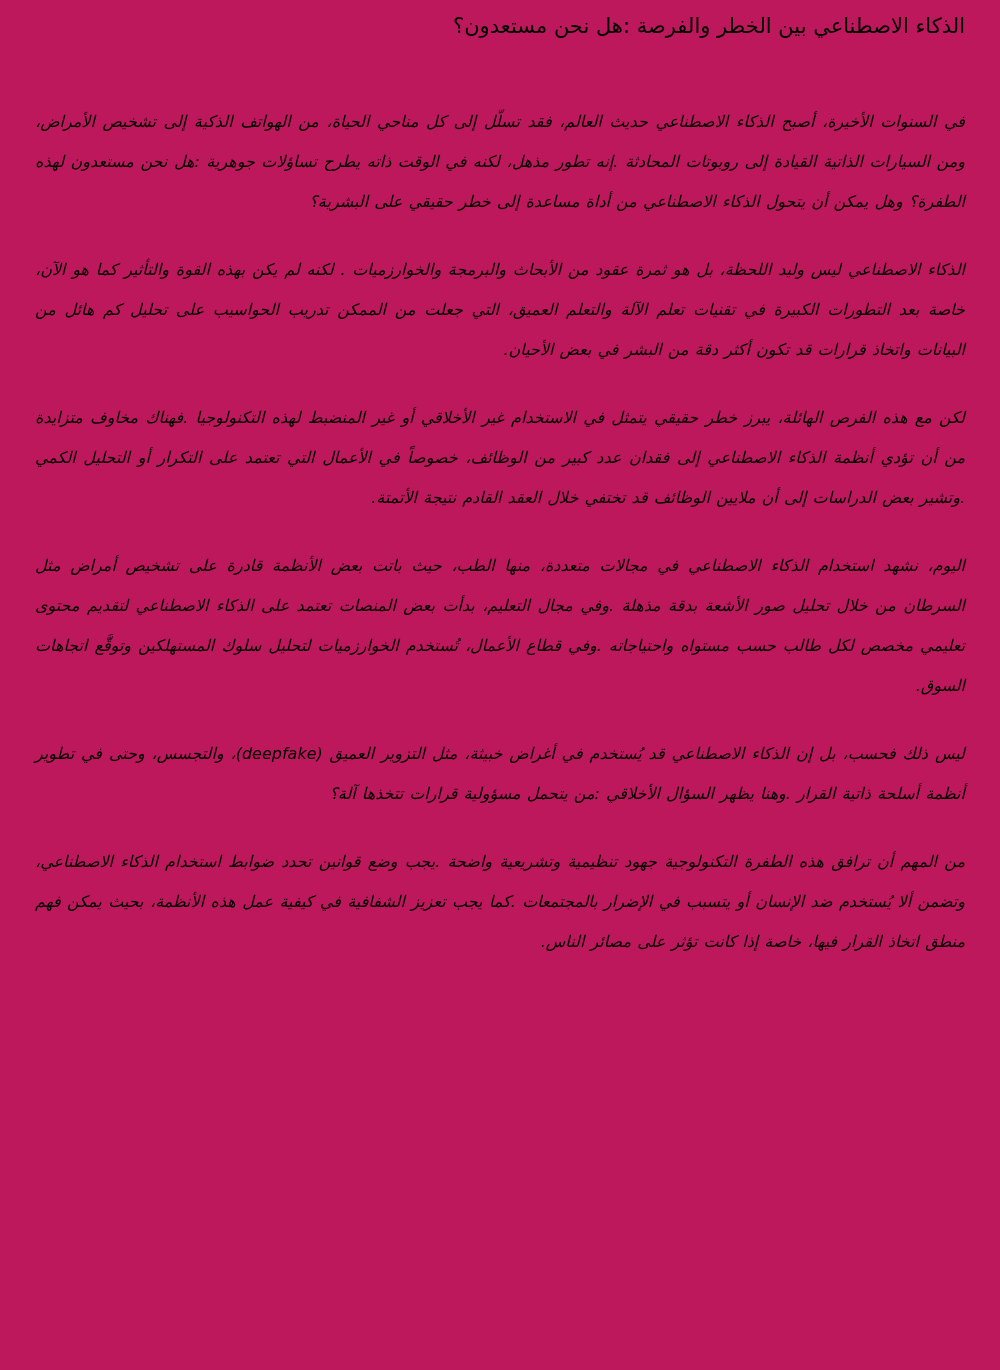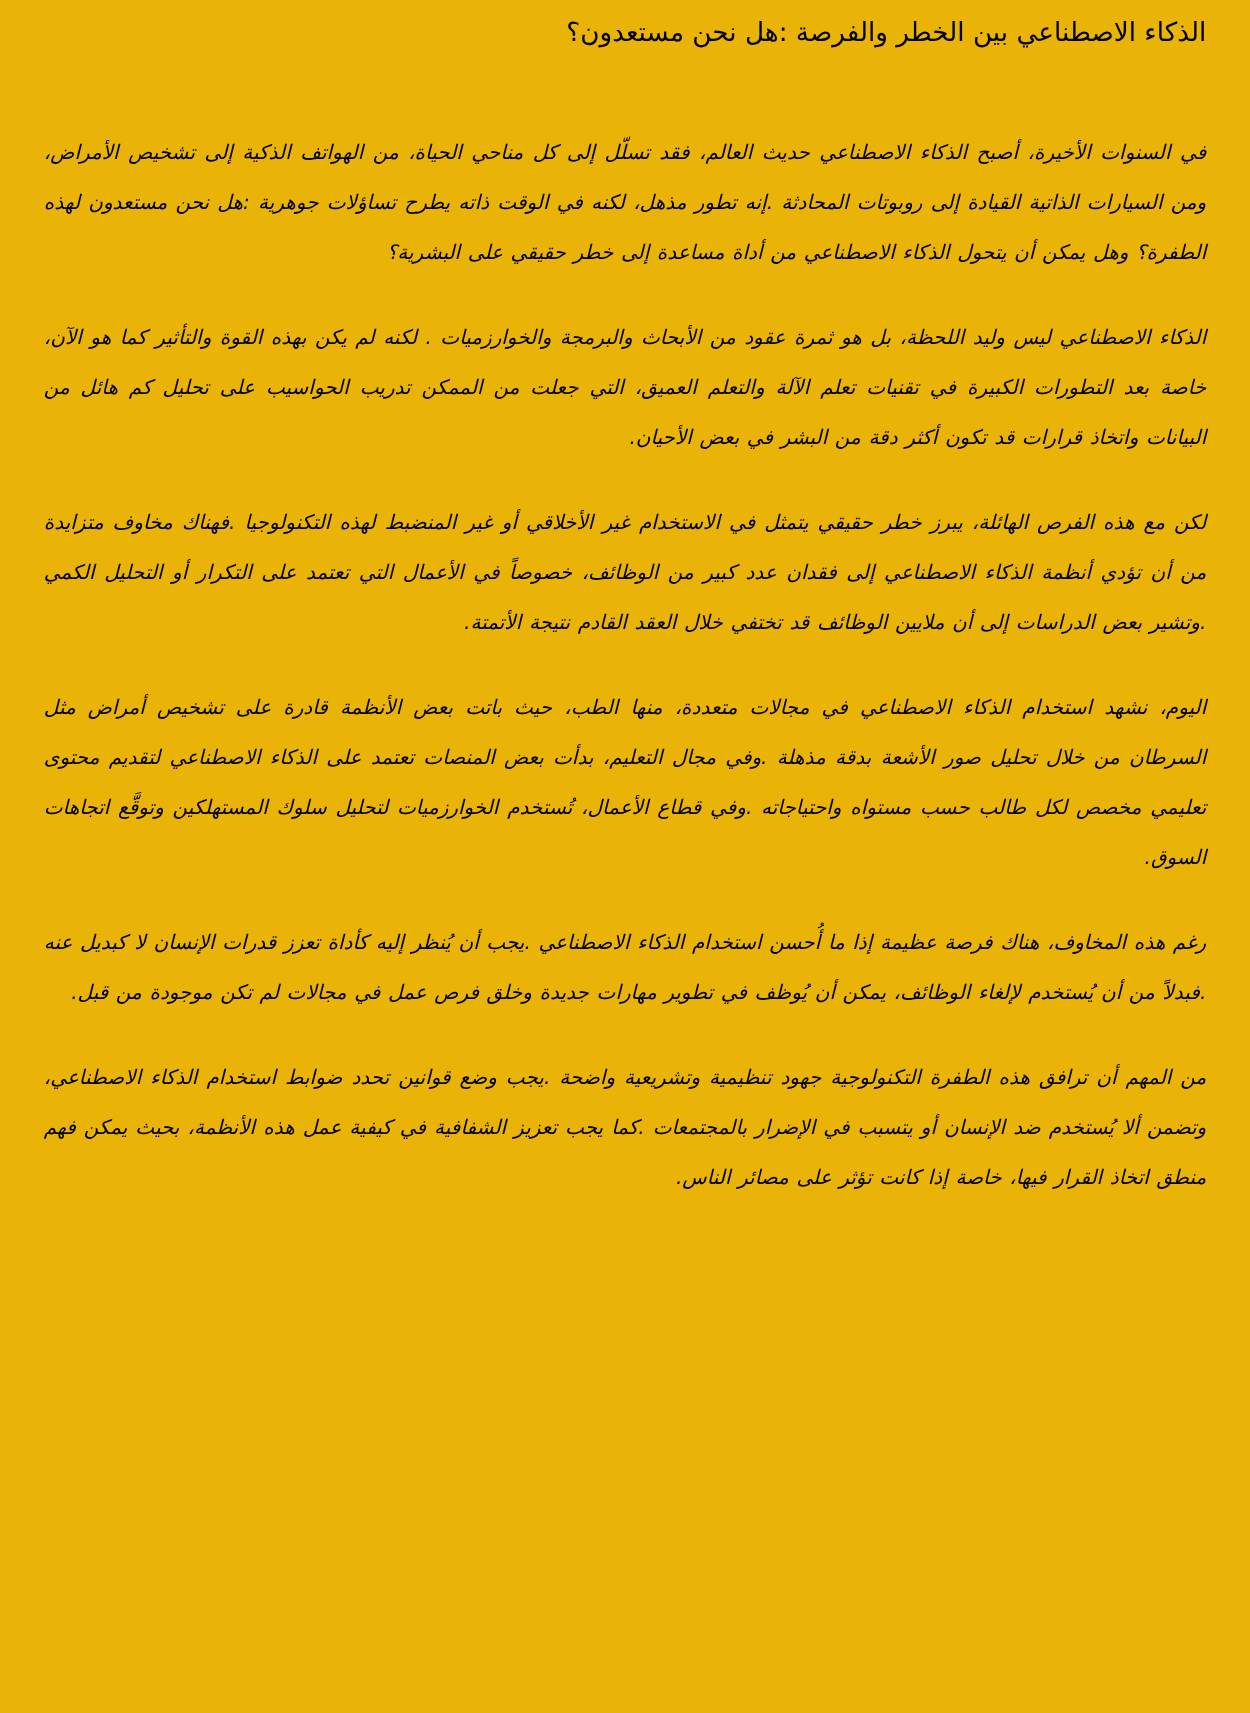--- a/index.html
+++ b/index.html
@@ -14,21 +14,21 @@
   }
   .page {
     box-sizing: border-box;
     width: 1000px;
     height: 1370px;
     padding: 6px 35px 0 35px;
     direction: rtl;
     unicode-bidi: embed;
     font-family: "DejaVu Sans", sans-serif;
     color: #000000;
-    background: #eab308;
+    background: #be185d;
   }
   .doc-title {
     font-size: 21px;
     font-weight: normal;
     line-height: 40px;
     margin: 0 0 56px 0;
     text-align: right;
   }
   .para {
     font-size: 16px;
@@ -47,17 +47,17 @@
   <h1 class="doc-title">الذكاء الاصطناعي بين الخطر والفرصة :هل نحن مستعدون؟</h1>
 
   <p class="para">في السنوات الأخيرة، أصبح الذكاء الاصطناعي حديث العالم، فقد تسلّل إلى كل مناحي الحياة، من الهواتف الذكية إلى تشخيص الأمراض، ومن السيارات الذاتية القيادة إلى روبوتات المحادثة .إنه تطور مذهل، لكنه في الوقت ذاته يطرح تساؤلات جوهرية :هل نحن مستعدون لهذه الطفرة؟ وهل يمكن أن يتحول الذكاء الاصطناعي من أداة مساعدة إلى خطر حقيقي على البشرية؟</p>
 
   <p class="para">الذكاء الاصطناعي ليس وليد اللحظة، بل هو ثمرة عقود من الأبحاث والبرمجة والخوارزميات . لكنه لم يكن بهذه القوة والتأثير كما هو الآن، خاصة بعد التطورات الكبيرة في تقنيات تعلم الآلة والتعلم العميق، التي جعلت من الممكن تدريب الحواسيب على تحليل كم هائل من البيانات واتخاذ قرارات قد تكون أكثر دقة من البشر في بعض الأحيان.</p>
 
   <p class="para">لكن مع هذه الفرص الهائلة، يبرز خطر حقيقي يتمثل في الاستخدام غير الأخلاقي أو غير المنضبط لهذه التكنولوجيا .فهناك مخاوف متزايدة من أن تؤدي أنظمة الذكاء الاصطناعي إلى فقدان عدد كبير من الوظائف، خصوصاً في الأعمال التي تعتمد على التكرار أو التحليل الكمي .وتشير بعض الدراسات إلى أن ملايين الوظائف قد تختفي خلال العقد القادم نتيجة الأتمتة.</p>
 
   <p class="para">اليوم، نشهد استخدام الذكاء الاصطناعي في مجالات متعددة، منها الطب، حيث باتت بعض الأنظمة قادرة على تشخيص أمراض مثل السرطان من خلال تحليل صور الأشعة بدقة مذهلة .وفي مجال التعليم، بدأت بعض المنصات تعتمد على الذكاء الاصطناعي لتقديم محتوى تعليمي مخصص لكل طالب حسب مستواه واحتياجاته .وفي قطاع الأعمال، تُستخدم الخوارزميات لتحليل سلوك المستهلكين وتوقَّع اتجاهات السوق.</p>
 
+  <p class="para">ليس ذلك فحسب، بل إن الذكاء الاصطناعي قد يُستخدم في أغراض خبيثة، مثل التزوير العميق (deepfake)، والتجسس، وحتى في تطوير أنظمة أسلحة ذاتية القرار .وهنا يظهر السؤال الأخلاقي :من يتحمل مسؤولية قرارات تتخذها آلة؟</p>
 
-  <p class="para">رغم هذه المخاوف، هناك فرصة عظيمة إذا ما أُحسن استخدام الذكاء الاصطناعي .يجب أن يُنظر إليه كأداة تعزز قدرات الإنسان لا كبديل عنه .فبدلاً من أن يُستخدم لإلغاء الوظائف، يمكن أن يُوظف في تطوير مهارات جديدة وخلق فرص عمل في مجالات لم تكن موجودة من قبل.</p>
 
   <p class="para">من المهم أن ترافق هذه الطفرة التكنولوجية جهود تنظيمية وتشريعية واضحة .يجب وضع قوانين تحدد ضوابط استخدام الذكاء الاصطناعي، وتضمن ألا يُستخدم ضد الإنسان أو يتسبب في الإضرار بالمجتمعات .كما يجب تعزيز الشفافية في كيفية عمل هذه الأنظمة، بحيث يمكن فهم منطق اتخاذ القرار فيها، خاصة إذا كانت تؤثر على مصائر الناس.</p>
 </div>
 
 </body></html>

